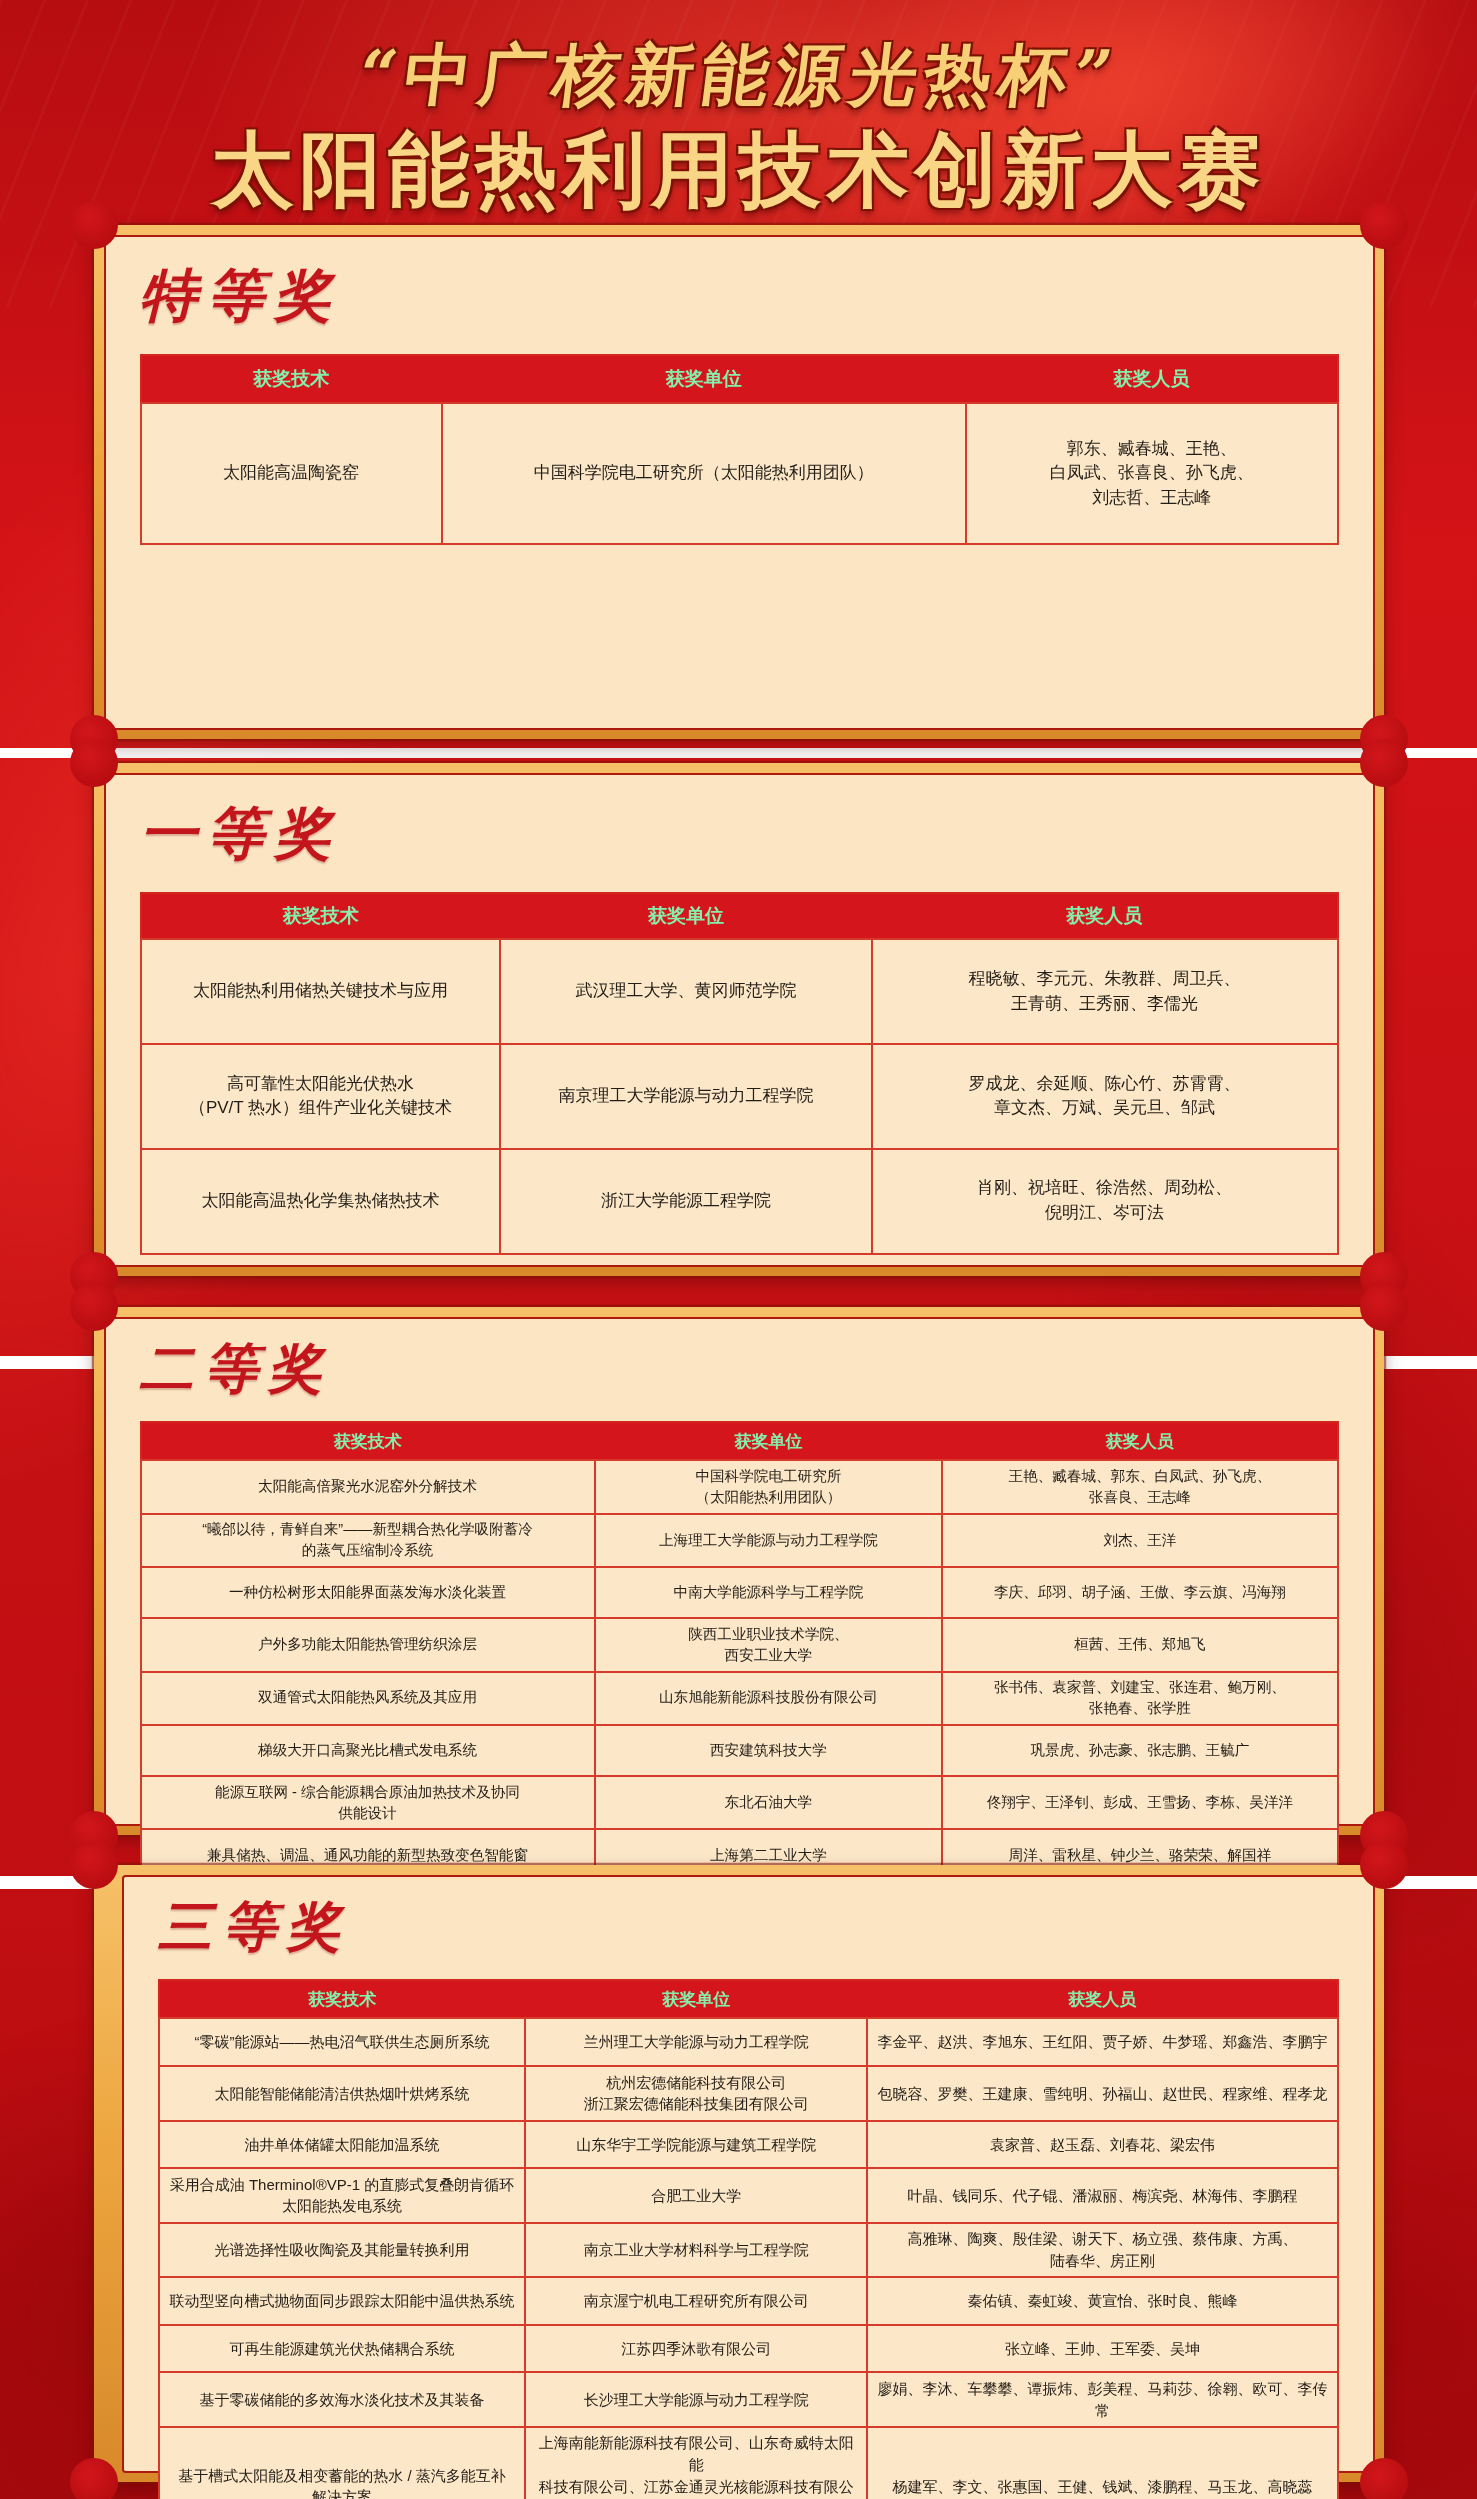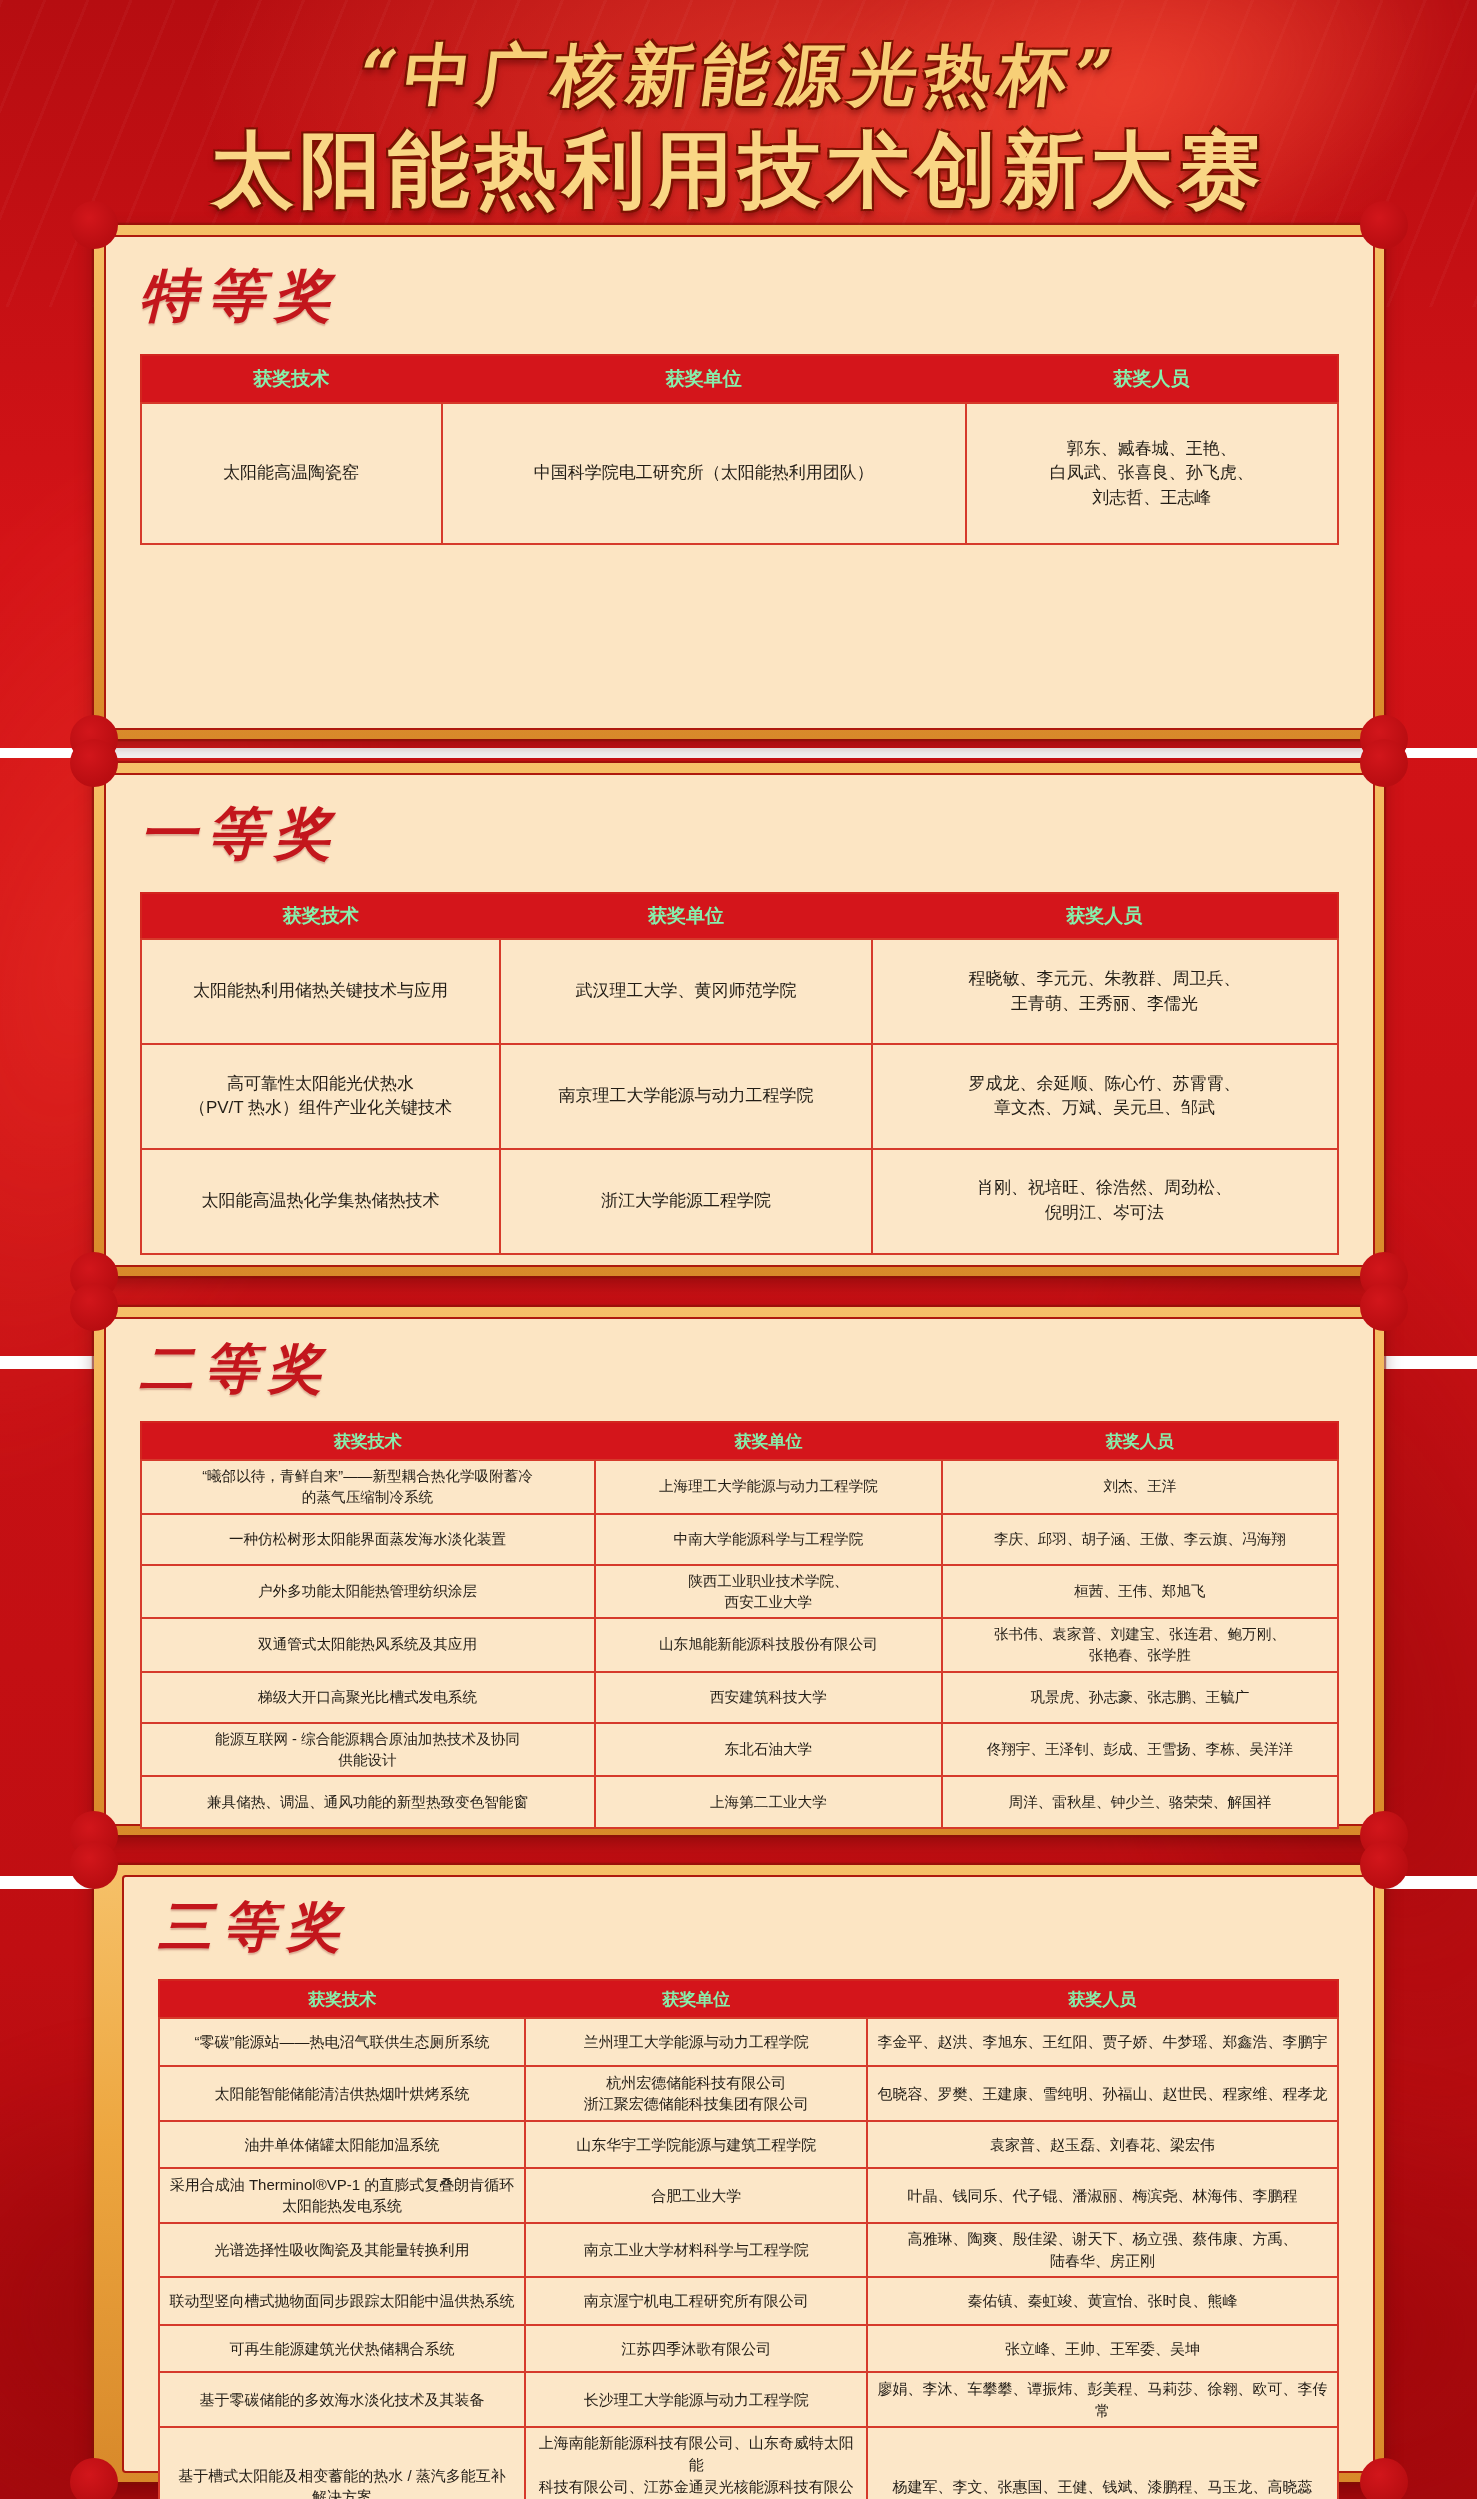--- a/index.html
+++ b/index.html
@@ -196,20 +196,27 @@
       <table class="award t2">
           <thead>
             <tr>
               <th class="c0">获奖技术</th>
               <th class="c1">获奖单位</th>
               <th class="c2">获奖人员</th>
             </tr>
           </thead>
           <tbody>
             <tr>
+              <td class="c0">太阳能高倍聚光水泥窑外分解技术</td>
+              <td class="c1">中国科学院电工研究所
+（太阳能热利用团队）</td>
+              <td class="c2">王艳、臧春城、郭东、白凤武、孙飞虎、
+张喜良、王志峰</td>
+            </tr>
+            <tr>
               <td class="c0">“曦郃以待，青鲜自来”——新型耦合热化学吸附蓄冷
 的蒸气压缩制冷系统</td>
               <td class="c1">上海理工大学能源与动力工程学院</td>
               <td class="c2">刘杰、王洋</td>
             </tr>
             <tr>
               <td class="c0">一种仿松树形太阳能界面蒸发海水淡化装置</td>
               <td class="c1">中南大学能源科学与工程学院</td>
               <td class="c2">李庆、邱羽、胡子涵、王傲、李云旗、冯海翔</td>
             </tr>

